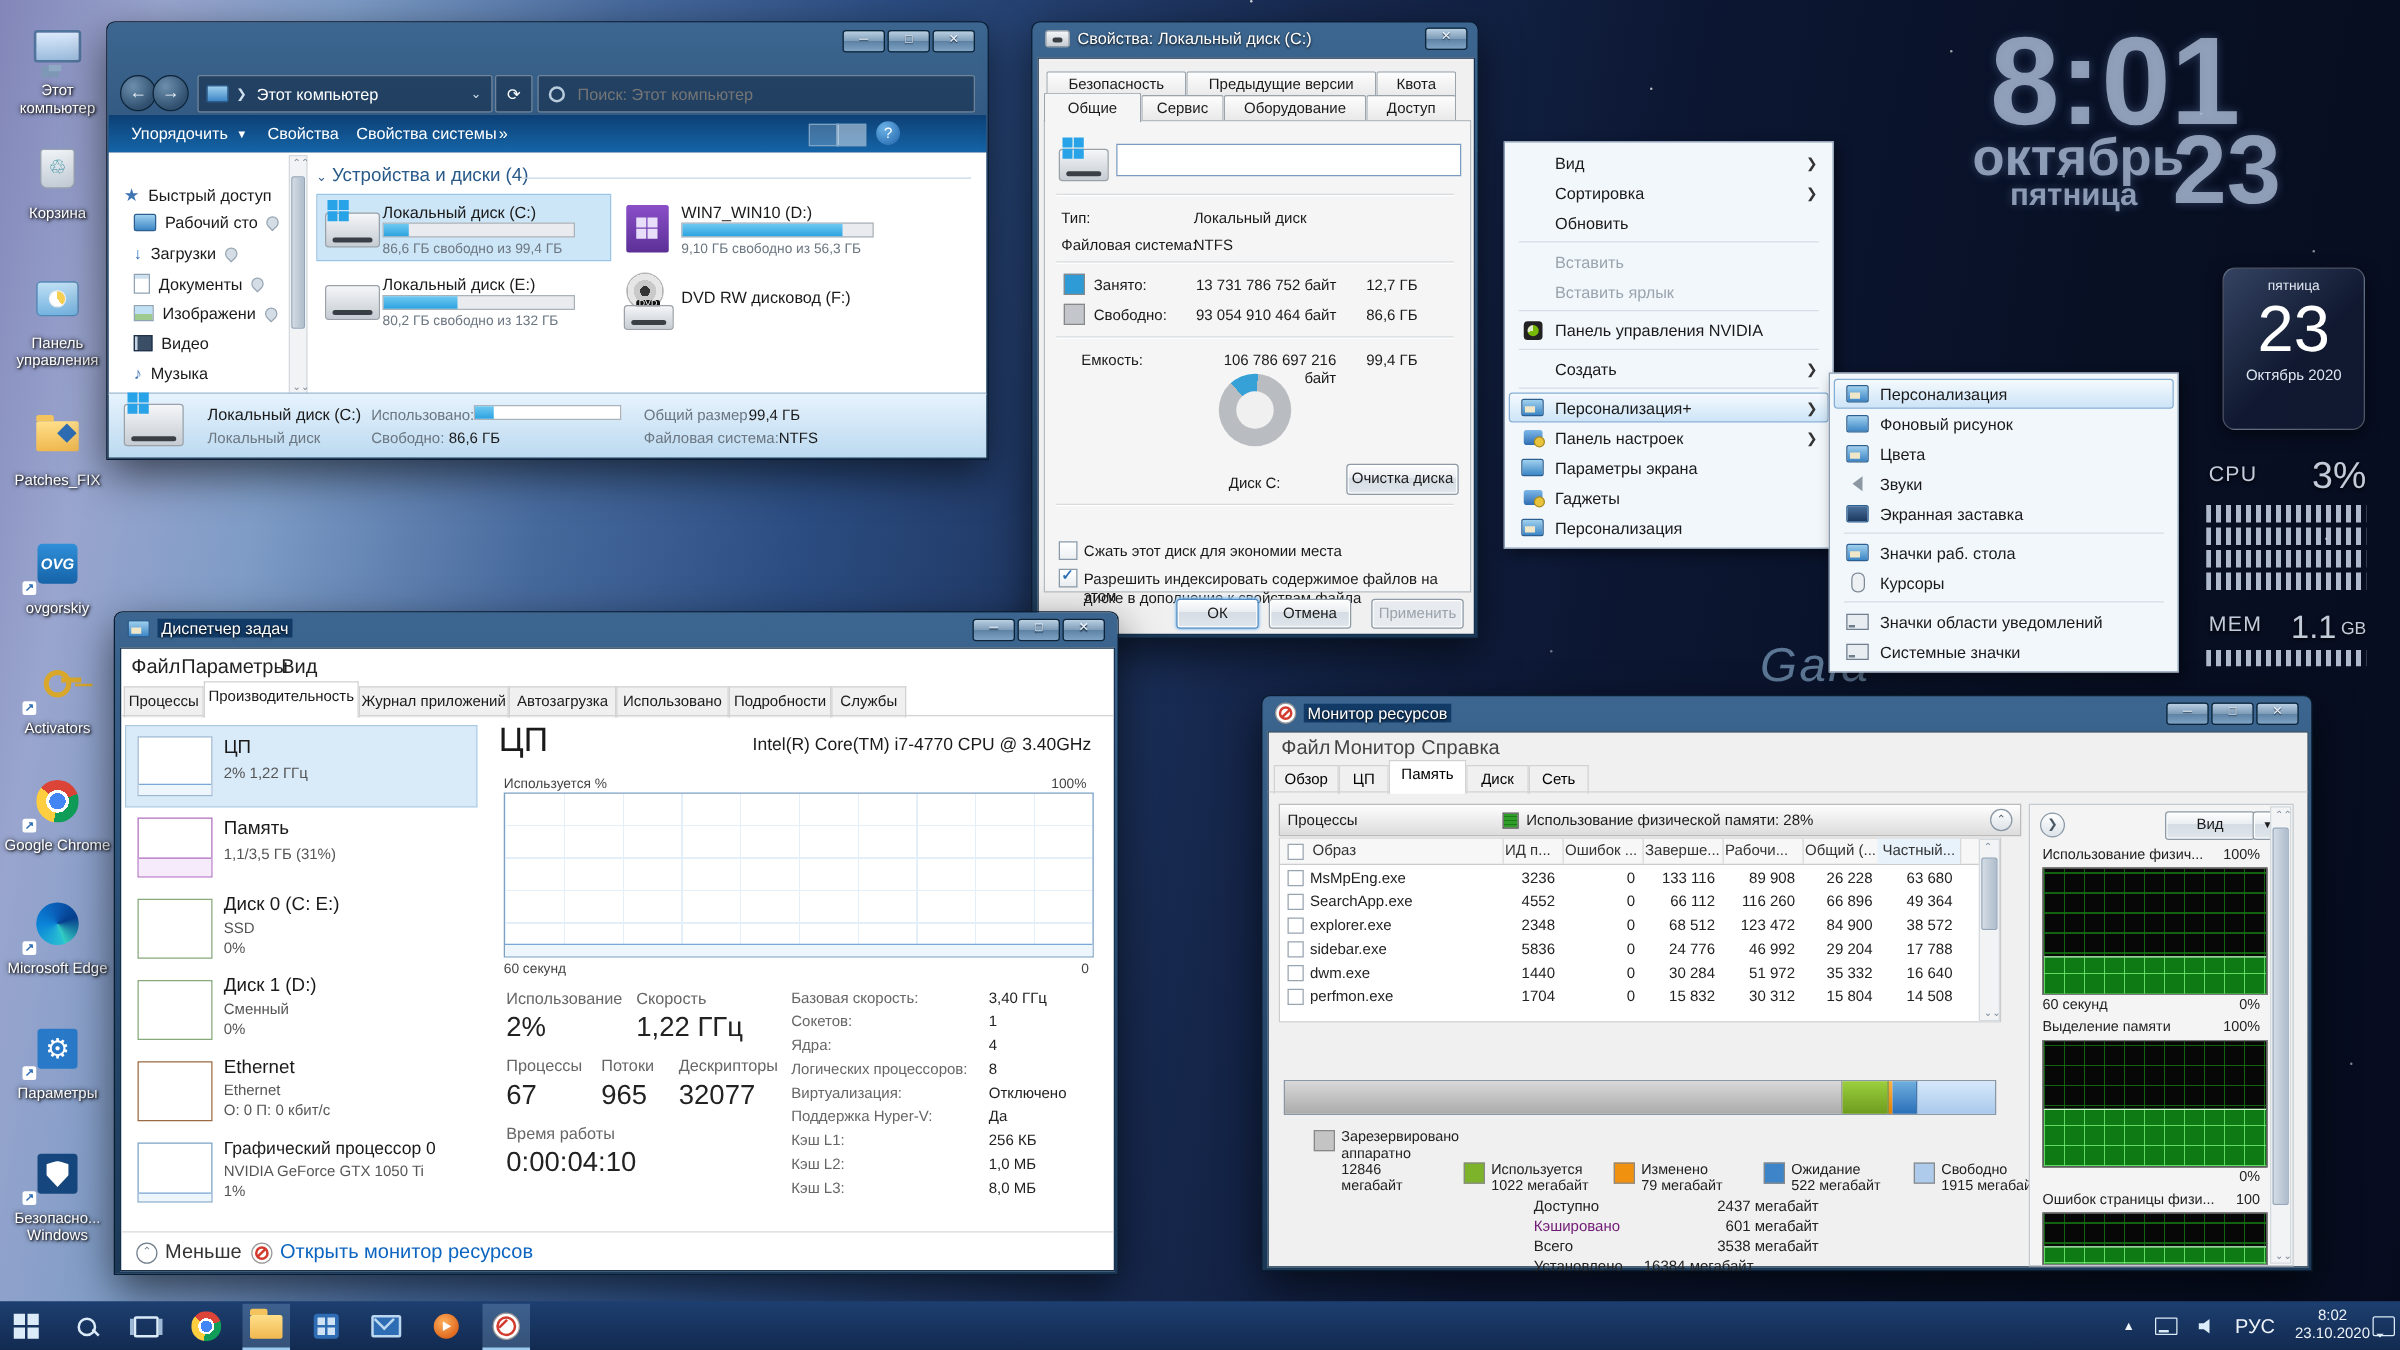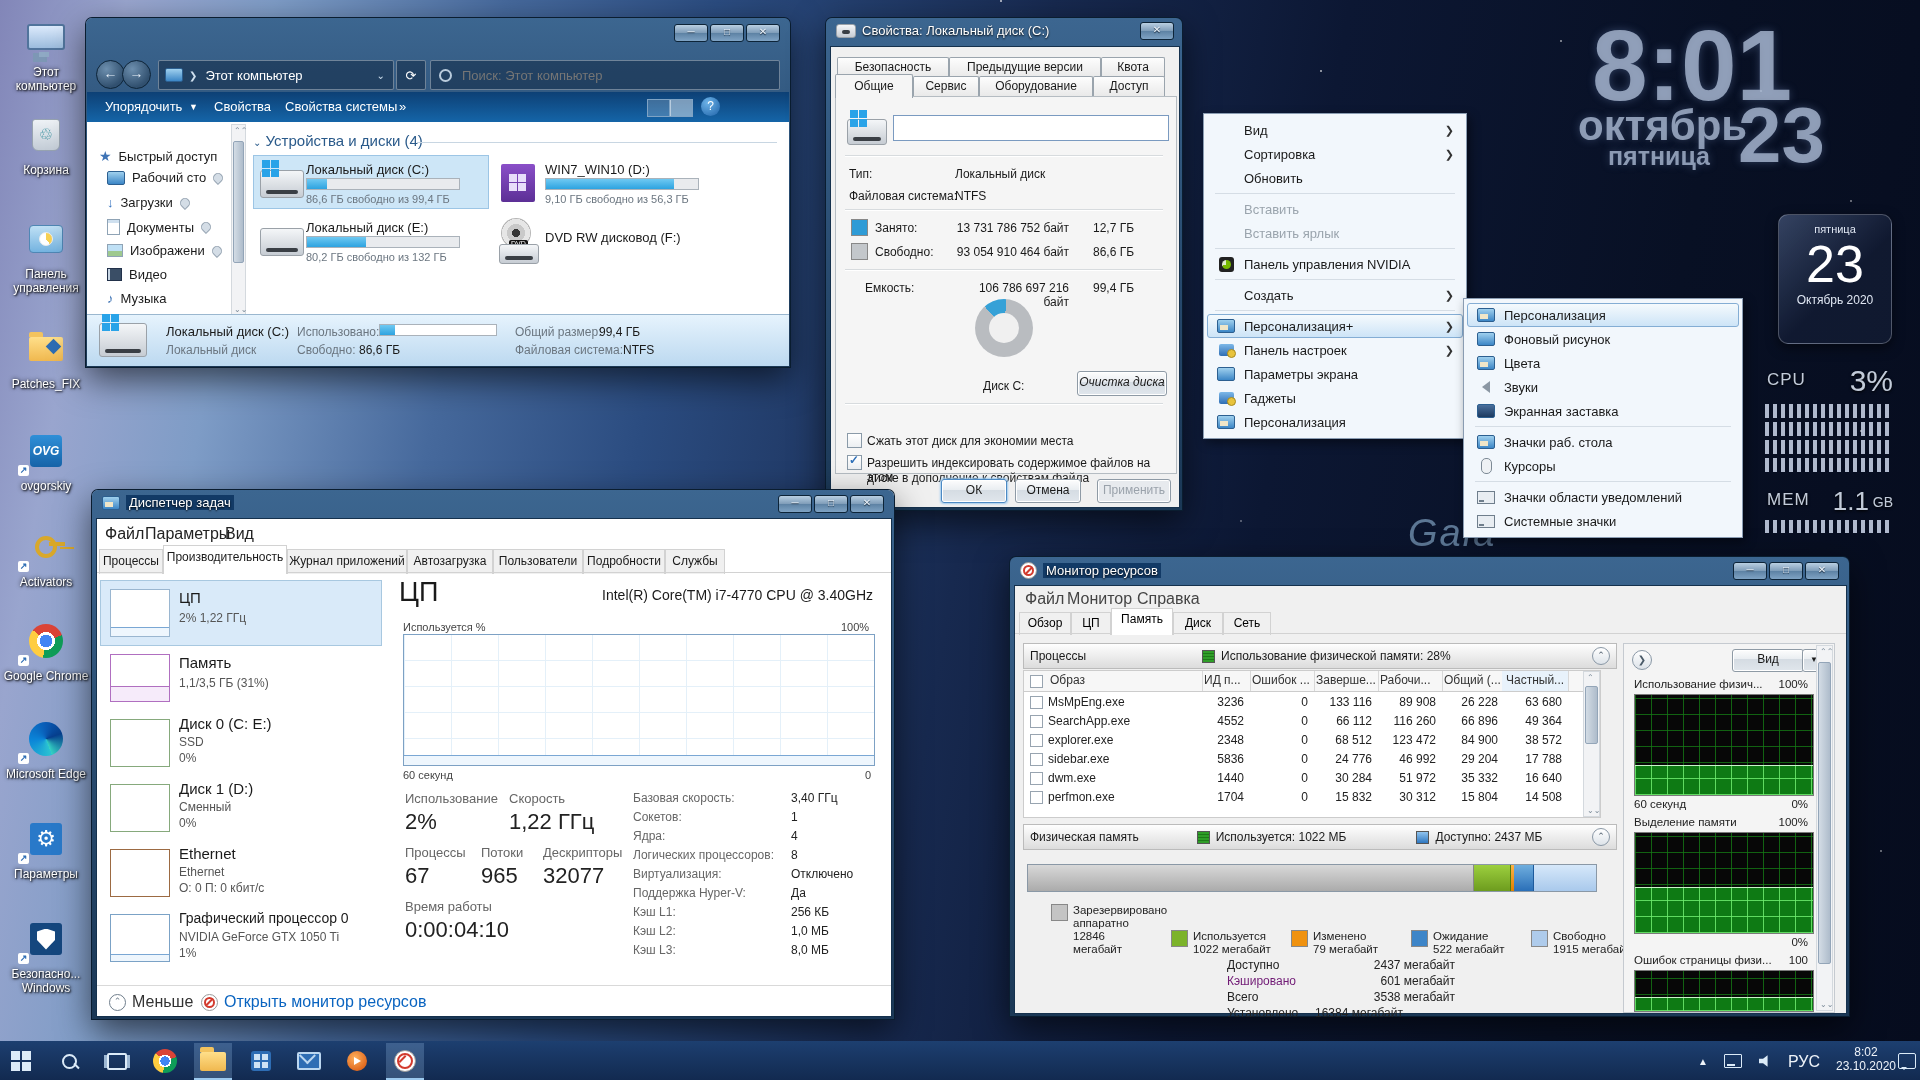--- a/index.html
+++ b/index.html
@@ -495,21 +495,21 @@
       <div class="flabel" style="left:44px;top:198px;">Свободно:</div>
       <div class="flabel" style="left:120px;top:198px;width:118px;text-align:right;">93 054 910 464 байт</div>
       <div class="flabel" style="left:262px;top:198px;">86,6 ГБ</div>
       <div class="hr" style="left:14px;top:222px;width:318px;"></div>
       <div class="flabel" style="left:34px;top:234px;">Емкость:</div>
       <div class="flabel" style="left:120px;top:234px;width:118px;text-align:right;">106 786 697 216 байт</div>
       <div class="flabel" style="left:262px;top:234px;">99,4 ГБ</div>
 
       <div class="donut" style="left:144px;top:252px;width:58px;height:58px;"></div>
       <div class="flabel" style="left:152px;top:332px;">Диск C:</div>
-      <div class="btn" style="left:246px;top:324px;width:88px;height:23px;line-height:21px;font-style:italic;">Очистка диска</div>
+      <div class="btn" style="left:246px;top:324px;width:88px;height:23px;line-height:21px;">Очистка диска</div>
       <div class="hr" style="left:14px;top:356px;width:318px;"></div>
       <div class="cb" style="left:16px;top:386px;"></div>
       <div class="flabel" style="left:36px;top:387px;">Сжать этот диск для экономии места</div>
       <div class="cb checked" style="left:16px;top:408px;"></div>
       <div class="flabel" style="left:36px;top:409px;">Разрешить индексировать содержимое файлов на этом</div>
       <div class="flabel" style="left:36px;top:424px;">диске в дополнение к свойствам файла</div>
 
       <div class="btn def" style="left:110px;top:432px;width:64px;height:22px;line-height:20px;">ОК</div>
       <div class="btn" style="left:184px;top:432px;width:64px;height:22px;line-height:20px;">Отмена</div>
       <div class="btn dis" style="left:266px;top:432px;width:72px;height:22px;line-height:20px;">Применить</div>
@@ -529,21 +529,21 @@
     <div class="client" style="left:4px;top:28px;width:794px;height:497px;">
 
       <div class="abs t13" style="left:8px;top:6px;color:#222;">Файл</div>
       <div class="abs t13" style="left:48px;top:6px;color:#222;">Параметры</div>
       <div class="abs t13" style="left:128px;top:6px;color:#222;">Вид</div>
 
       <div class="tmtab" style="left:2px;top:30px;width:62px;">Процессы</div>
       <div class="tmtab active" style="left:66px;top:26px;width:122px;">Производительность</div>
       <div class="tmtab" style="left:190px;top:30px;width:118px;">Журнал приложений</div>
       <div class="tmtab" style="left:310px;top:30px;width:84px;">Автозагрузка</div>
-      <div class="tmtab" style="left:396px;top:30px;width:88px;">Пользователи</div>
+      <div class="tmtab" style="left:396px;top:30px;width:88px;">Использовано</div>
       <div class="tmtab" style="left:486px;top:30px;width:80px;">Подробности</div>
       <div class="tmtab" style="left:568px;top:30px;width:58px;">Службы</div>
       <div class="abs" style="left:0;top:53px;width:794px;height:1px;background:#d2d2d2;"></div>
 
       <div class="tm-item sel" style="top:62px;">
         <div class="thumb">
             <i style="height:8px;background:#eef6fd;border-top:1px solid #7aa7d4;"></i>
           </div>
         <div class="tm-t" style="top:8px;">ЦП</div>
         <div class="tm-s" style="top:30px;">2% 1,22 ГГц</div>
@@ -736,28 +736,20 @@
           <span class="rmcell num" style="left:416px;width:58px;">15 804</span>
           <span class="rmcell num" style="left:478px;width:60px;">14 508</span>
         </div>
         <div class="sb" style="right:0;top:0;width:15px;height:144px;">
           <div class="abs" style="left:3px;top:1px;font-size:8px;color:#7a8a98;">⌃</div>
           <div class="sbthumb" style="top:14px;height:56px;"></div>
           <div class="abs" style="left:3px;bottom:1px;font-size:8px;color:#7a8a98;">⌄⌄</div>
         </div>
       </div>
 
-      <div class="secbar" style="left:8px;top:238px;width:592px;">
-        <span style="margin-left:6px;">Физическая память</span>
-        <span class="grn" style="margin-left:58px;"></span>
-        <span style="margin-left:6px;">Используется: 1022 МБ</span>
-        <span class="blu" style="margin-left:70px;"></span>
-        <span style="margin-left:6px;">Доступно: 2437 МБ</span>
-        <span class="chev"></span>
-      </div>
       <div class="membar" style="left:12px;top:278px;width:568px;">
         <div style="width:78.4%;background:linear-gradient(#d8d8d8,#ababab);border-right:1px solid #888;"></div>
         <div style="width:6.2%;background:linear-gradient(#9ccf3e,#6d9c1e);border-right:1px solid #4f7a10;"></div>
         <div style="width:0.7%;background:linear-gradient(#ffb347,#e07f00);"></div>
         <div style="width:3.2%;background:linear-gradient(#6faede,#2a6fb8);border-right:1px solid #1d5a9c;"></div>
         <div style="flex:1;background:linear-gradient(#d6e8fa,#a9c9ec);"></div>
       </div>
 
       <div class="abs" style="left:36px;top:318px;display:flex;gap:16px;align-items:flex-end;">
         <div style="display:flex;gap:5px;">

